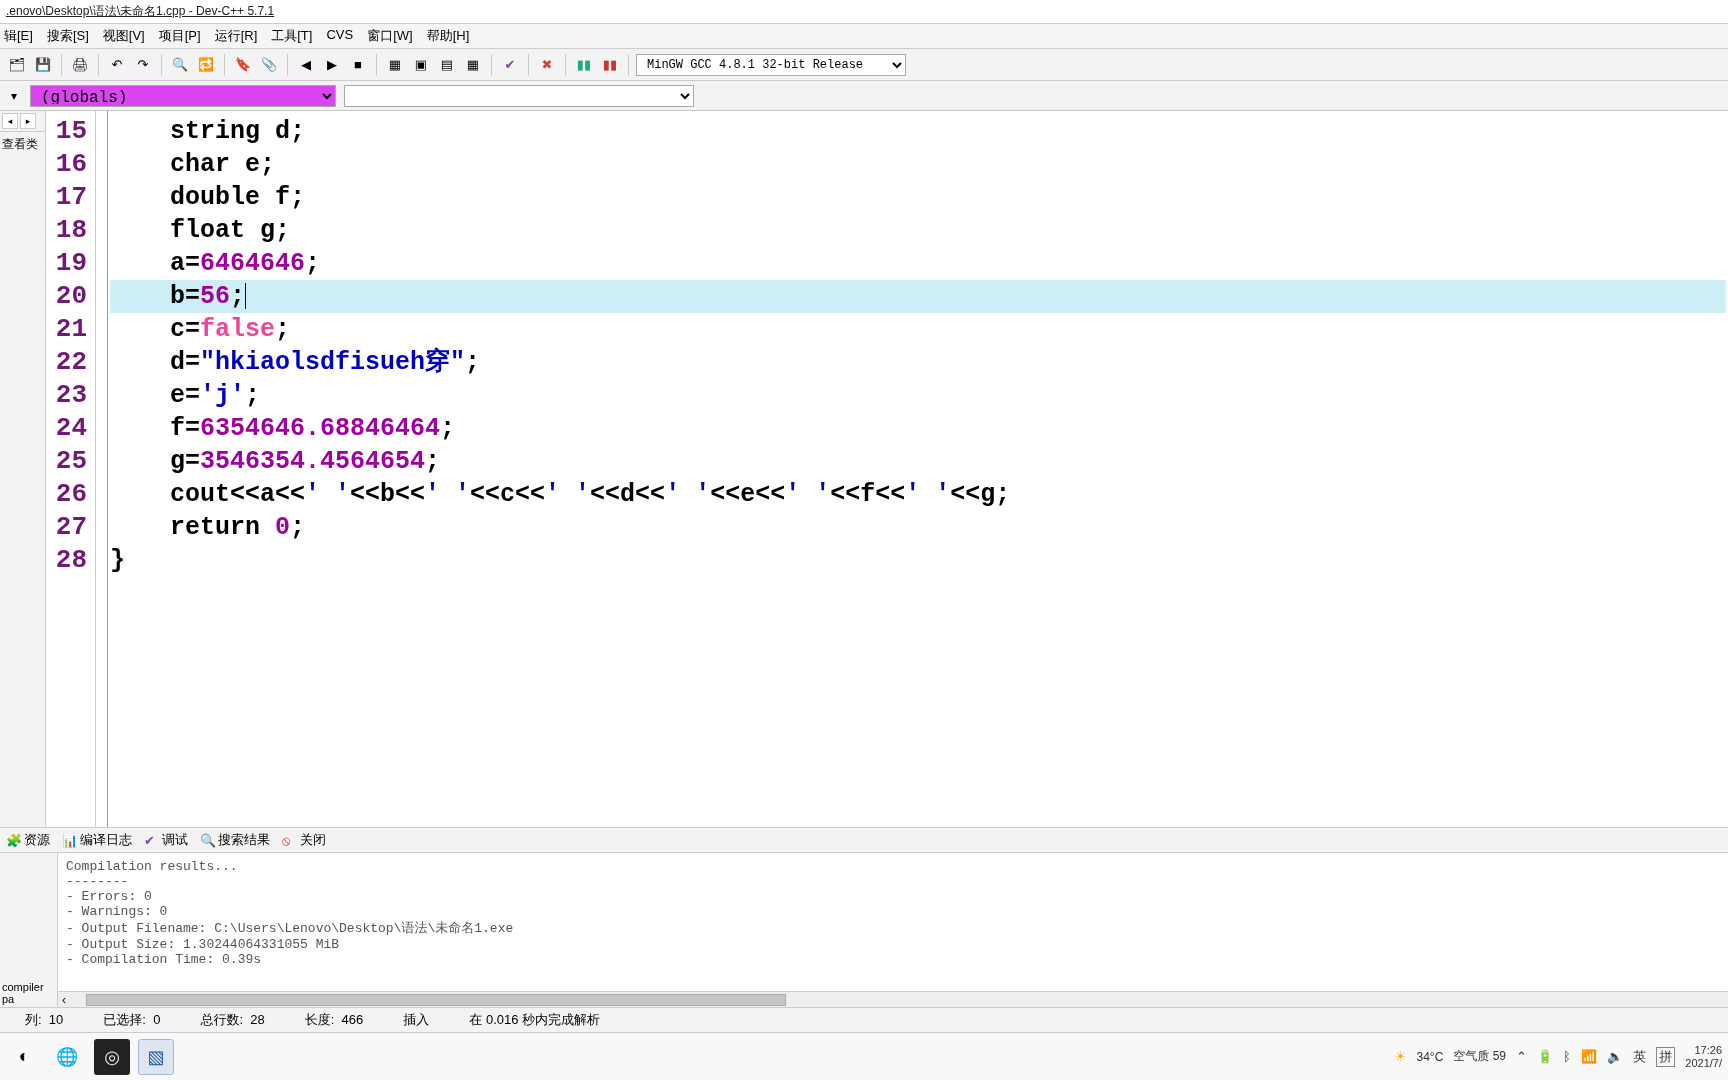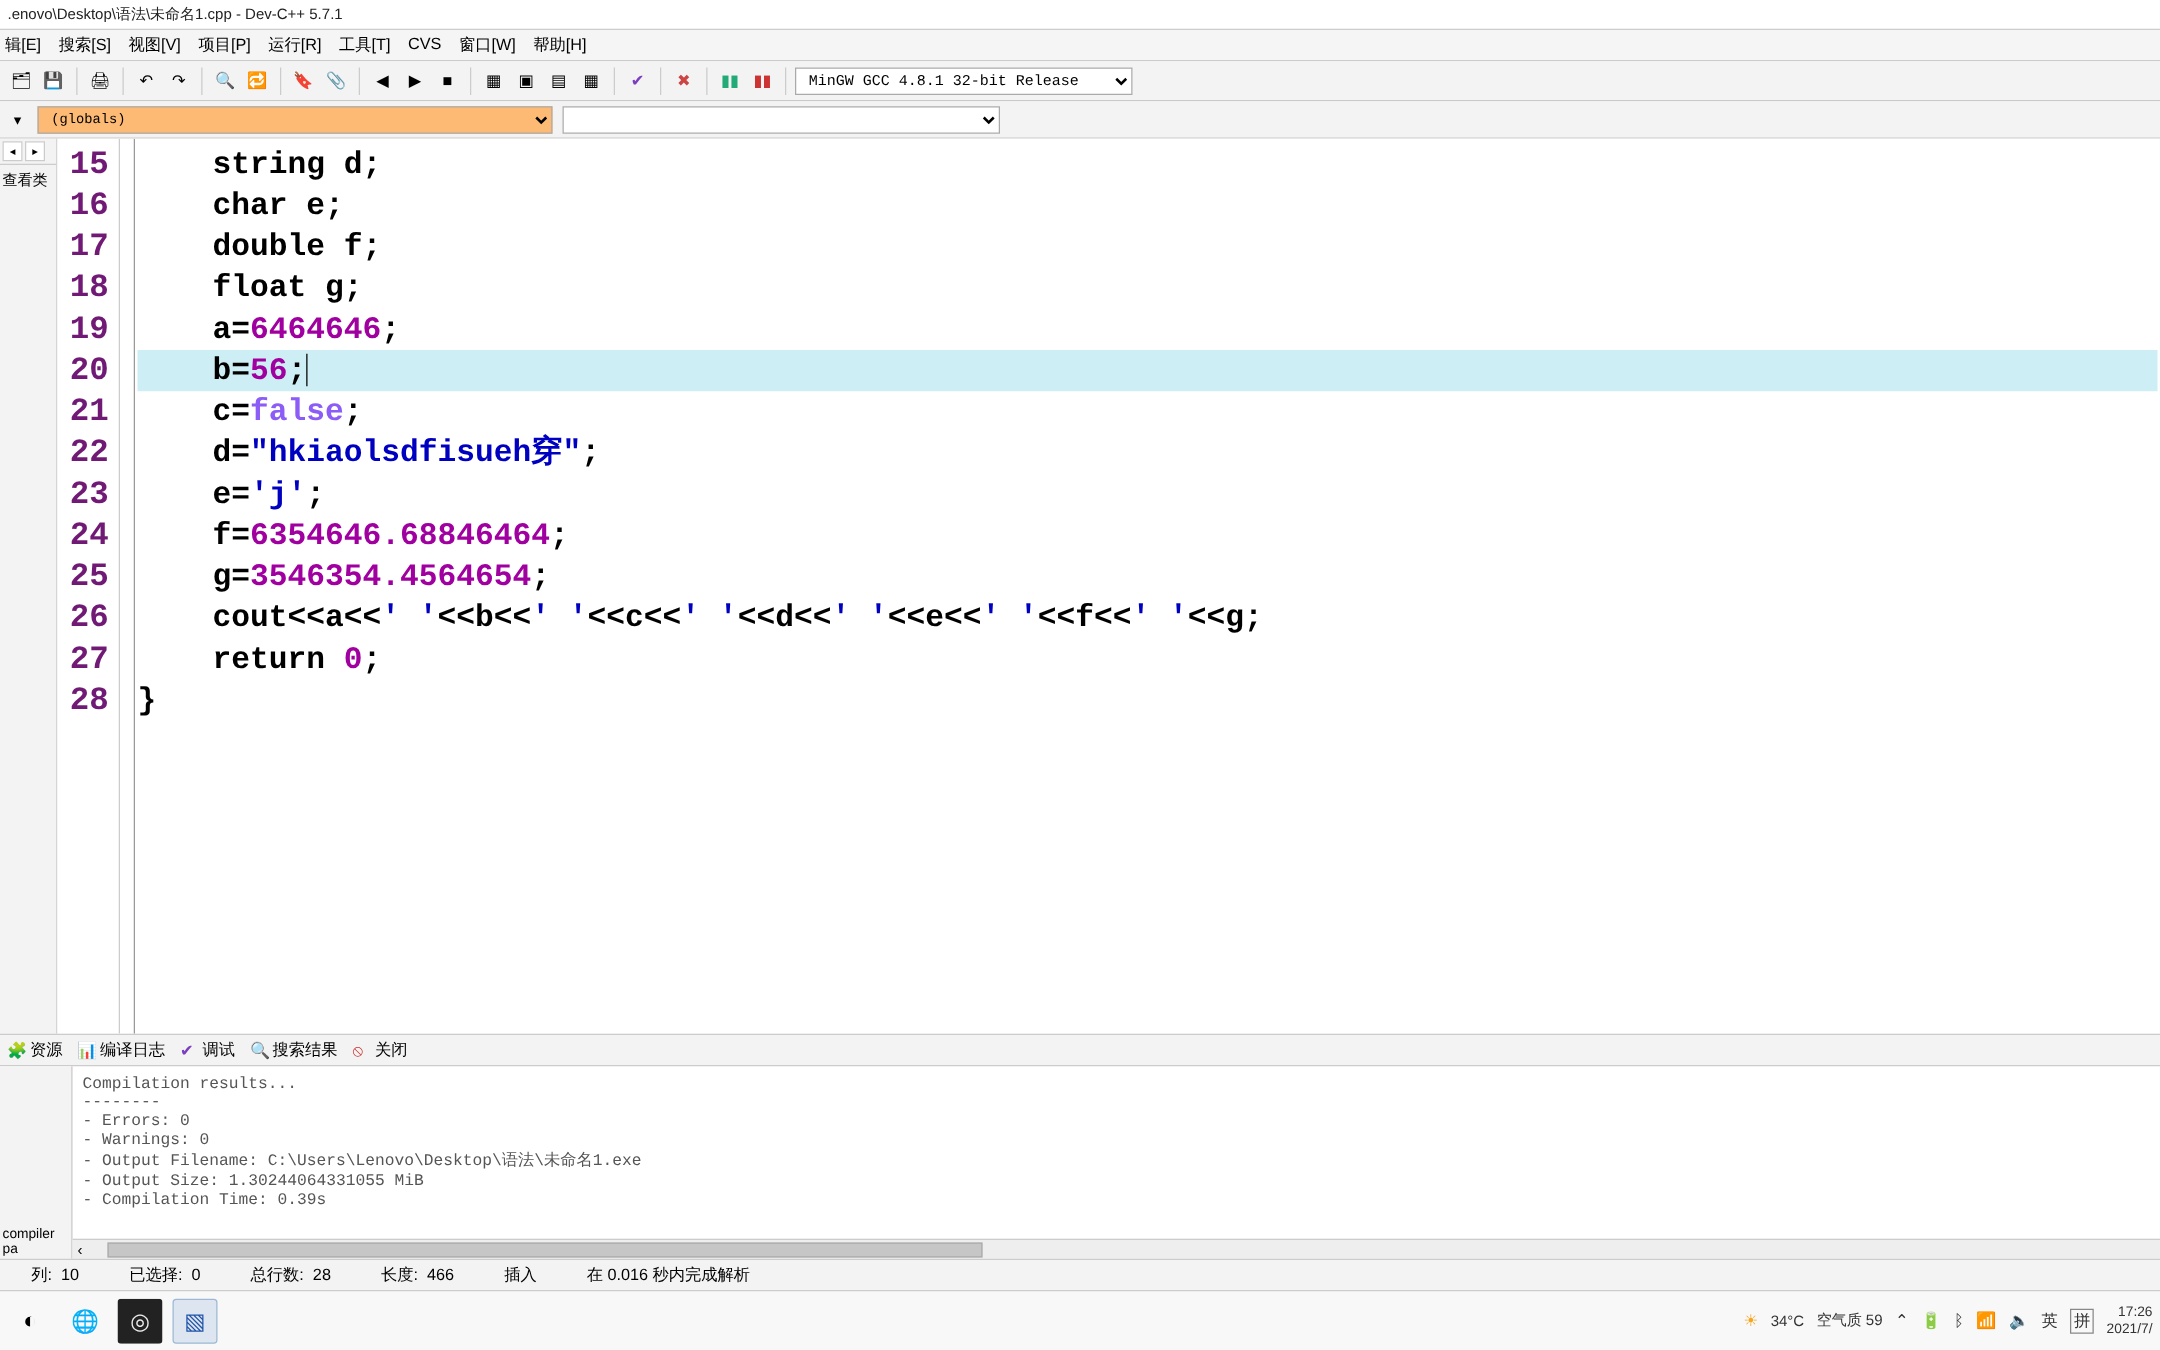--- a/index.html
+++ b/index.html
@@ -12,20 +12,21 @@
     overflow: hidden;
     display: flex;
     flex-direction: column;
   }
   .titlebar {
     background: #fff;
     border-bottom: 1px solid #ccc;
     padding: 3px 6px;
     font-size: 12px;
     color: #222;
+    text-decoration: underline;
   }
   .menubar {
     background: #f5f5f5;
     border-bottom: 1px solid #ccc;
     padding: 3px 4px;
     display: flex;
     gap: 14px;
     font-size: 13px;
   }
   .menubar span { cursor: default; }
@@ -61,25 +62,25 @@
     border-bottom: 1px solid #c9c9c9;
     padding: 4px 6px;
     display: flex;
     align-items: center;
     gap: 8px;
     height: 30px;
   }
   .col-btn { width:16px; height:22px; display:inline-flex; align-items:center; justify-content:center; }
   .globals-sel {
     border: 1px solid #aaa;
-    background: #fdba74;
+    background: #d946ef;
     padding: 2px 6px;
     font-family: "Courier New", monospace;
-    font-size: 11px;
-    width: 412px;
+    font-size: 16px;
+    width: 306px;
     height: 22px;
   }
   .scope-sel {
     border: 1px solid #aaa;
     background: #fff;
     width: 350px;
     height: 22px;
   }
   .body-row {
     display: flex;
@@ -148,21 +149,21 @@
     padding: 4px 2px;
     white-space: pre;
   }
   .code .line { padding-left: 60px; }
   .code .hl { background: #cdeef4; }
   .kw { color:#000; font-weight:700; }
   .type { color:#000; font-weight:700; }
   .num { color:#a000a0; }
   .str { color:#0000c0; }
   .chr { color:#0000c0; }
-  .boolv { color:#8b5cf6; font-weight:700; }
+  .boolv { color:#ec4899; font-weight:700; }
   .caret { display:inline-block; width:1px; height:26px; background:#000; vertical-align:middle; }
   .bottom-tabs {
     background:#f3f3f3;
     border-top:1px solid #ccc;
     display:flex;
     gap: 12px;
     padding: 3px 6px;
     font-size:13px;
     align-items:center;
   }

